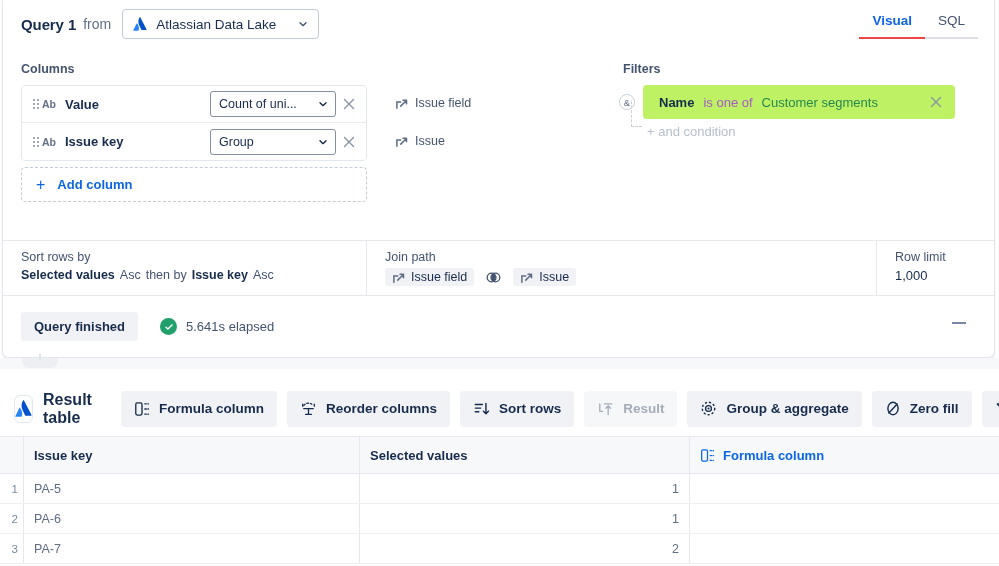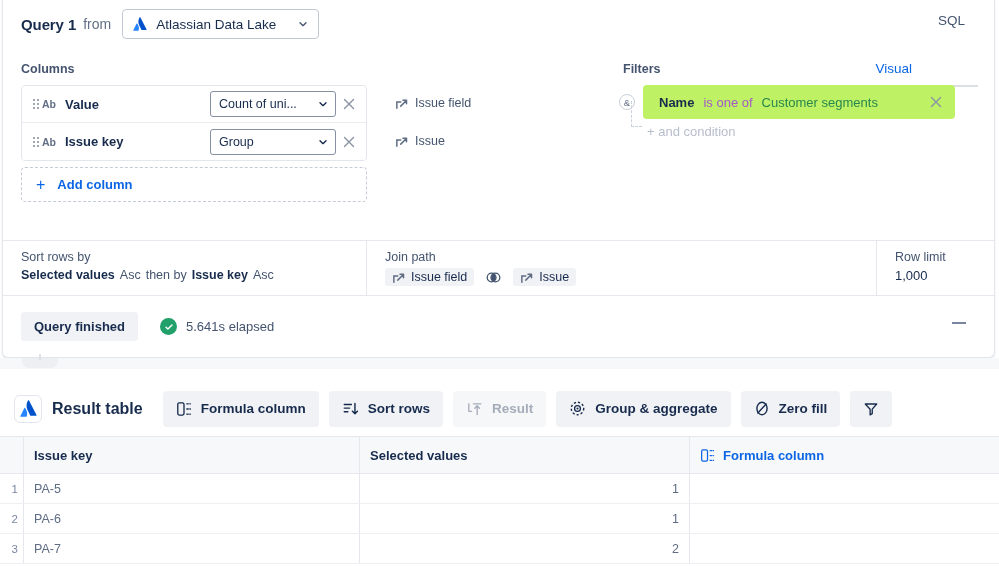--- a/index.html
+++ b/index.html
@@ -53,21 +53,21 @@
     position: absolute; right: 16px; top: 8px;
     display: flex; gap: 0px;
   }
   .vtab {
     font-size: 13.5px; color: #44546F;
     padding: 5px 13px 9px 13px;
     cursor: pointer;
     border-bottom: 2px solid #DCDFE4;
     text-align:center;
   }
-  .vtab.active { color: #0C66E4; font-weight: 400; border-bottom: 2px solid #c4b5fd; margin-top: 48px;}
+  .vtab.active { color: #0C66E4; font-weight: 700; border-bottom: 2px solid #ef4444;}
 
   
   .qb-body { display: flex; padding: 0 18px; }
   .col-left  { width: 570px; }
   .col-right { flex: 1; padding-left: 32px; }
   .sec-title { font-size: 12.5px; font-weight: 700; color: #44546F; margin: 14px 0 9px 0; }
 
   
   .col-list { width: 346px; border: 1px solid #E3E6ED; border-radius: 4px; overflow: hidden; background:#fff;}
   .col-row {
@@ -440,20 +440,29 @@
   </div>
 
   <div class="tb-btn">
     <svg width="16" height="16" viewBox="0 0 18 18">
       <rect x="2" y="2.2" width="7" height="13.6" rx="1.6" fill="none" stroke="#172B4D" stroke-width="1.5"></rect>
       <path d="M12.2 3.2h1.6M15.6 3.2h.6M12.2 9h1.6M15.6 9h.6M12.2 14.8h1.6M15.6 14.8h.6" stroke="#172B4D" stroke-width="1.5" stroke-linecap="round"></path>
     </svg>
     <span>Formula column</span>
   </div>
 
+  <div class="tb-btn">
+    <svg width="17" height="16" viewBox="0 0 20 18">
+      <path d="M4.5 4.8C6 3 8 2.2 10 2.2s4 .8 5.5 2.6" fill="none" stroke="#172B4D" stroke-width="1.5" stroke-linecap="round" stroke-dasharray="2 2.2"></path>
+      <path d="M3.2 3.2v2.6M16.8 3.2v2.6" stroke="#172B4D" stroke-width="1.5" stroke-linecap="round"></path>
+      <path d="M4.4 8.6h11.2" stroke="#172B4D" stroke-width="1.5" stroke-linecap="round"></path>
+      <path d="M10 8.8v6.6M6.6 15.4h6.8" stroke="#172B4D" stroke-width="1.5" stroke-linecap="round"></path>
+    </svg>
+    <span>Reorder columns</span>
+  </div>
 
   <div class="tb-btn">
     <svg width="17" height="16" viewBox="0 0 18 18">
       <path d="M2 4h8M2 8h6M2 12h4" stroke="#172B4D" stroke-width="1.6" stroke-linecap="round"></path>
       <path d="M14 2.8v11.4M11.2 11.4L14 14.3l2.8-2.9" fill="none" stroke="#172B4D" stroke-width="1.6" stroke-linecap="round" stroke-linejoin="round"></path>
     </svg>
     <span>Sort rows</span>
   </div>
 
   <div class="tb-btn disabled">

